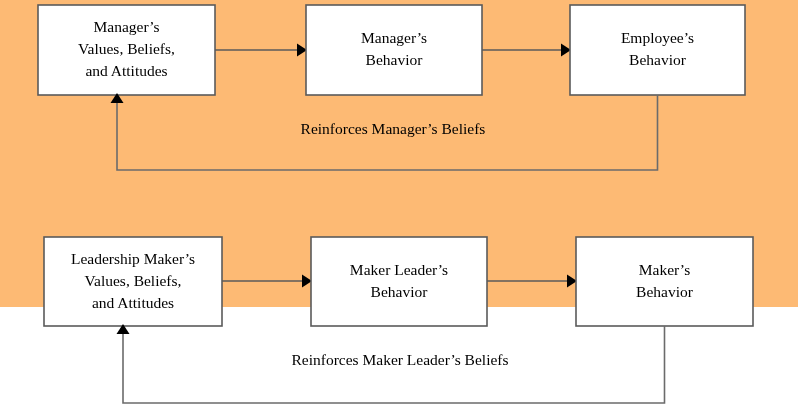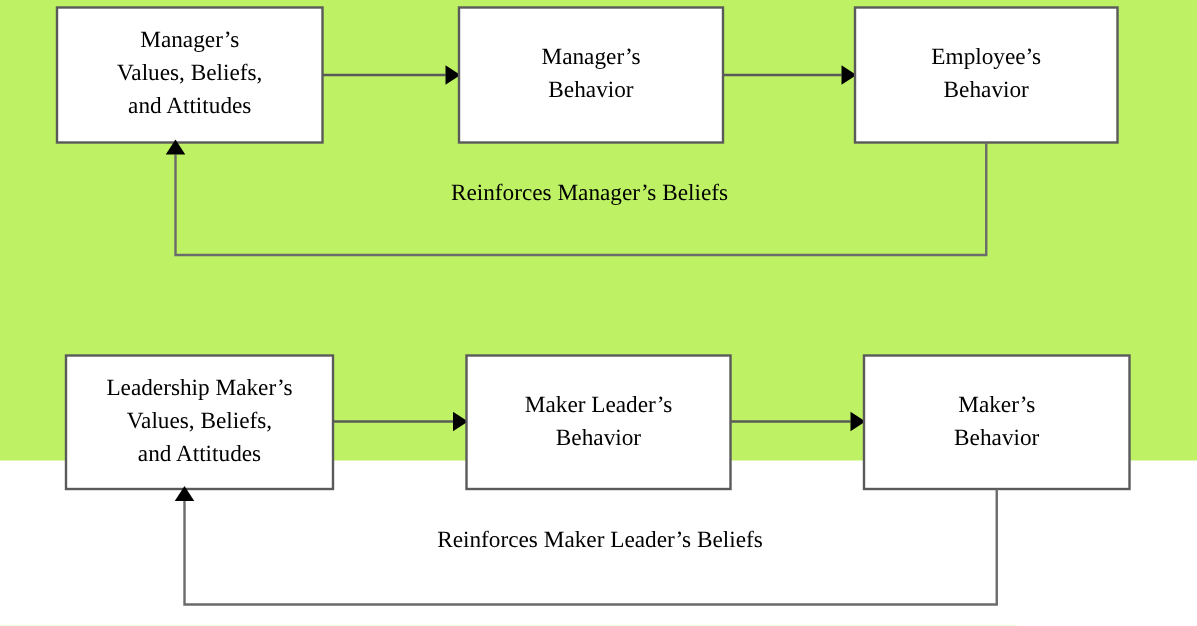--- a/index.html
+++ b/index.html
@@ -10,21 +10,21 @@
   body {
     width: 798px;
     height: 417px;
     overflow: hidden;
     font-family: "Liberation Serif", "DejaVu Serif", serif;
   }
   #diagram-root {
     position: relative;
     width: 798px;
     height: 307px;
-    background: #bef264;
+    background: #fdba74;
   }
   svg.diagram-canvas {
     display: block;
     width: 798px;
     height: 417px;
   }
   .node-box {
     fill: #ffffff;
     stroke: #5a5a5a;
     stroke-width: 1.6;

